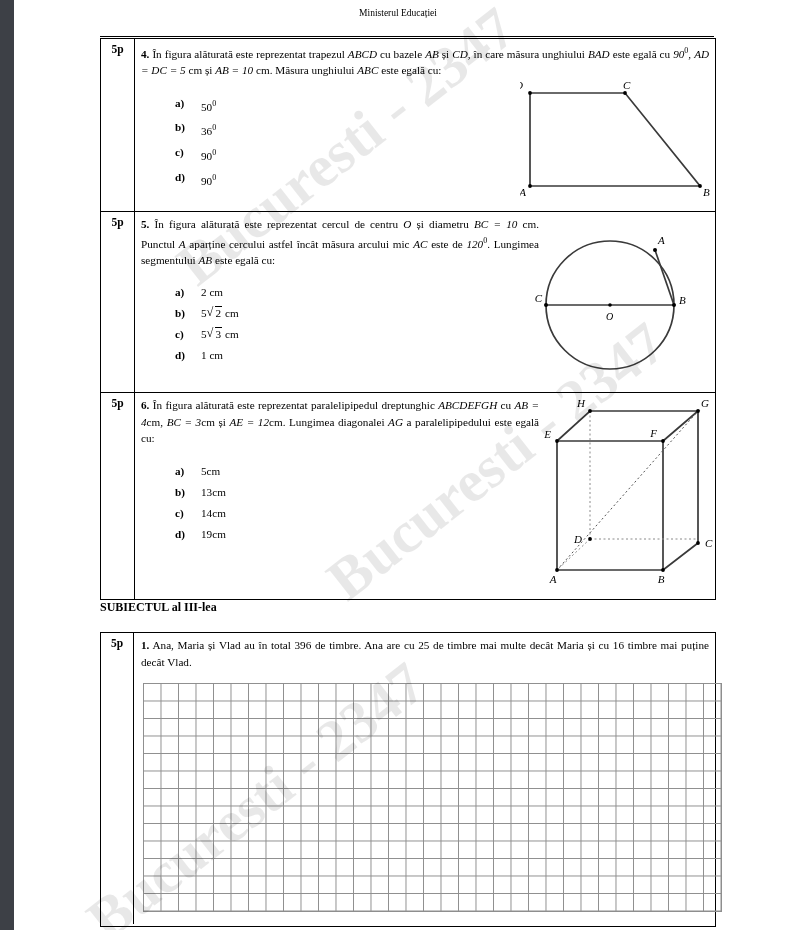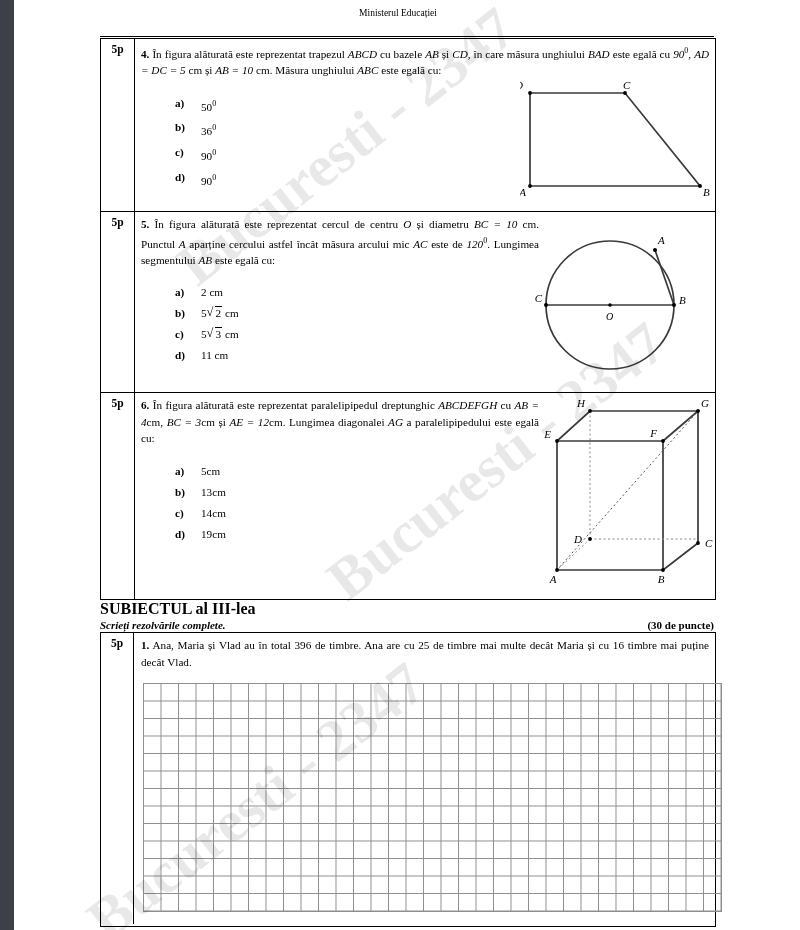--- a/index.html
+++ b/index.html
@@ -44,21 +44,21 @@
 
   
   .rad{display:inline-block;position:relative;padding-left:8px;}
   .rad::before{content:"\221A";position:absolute;left:0;top:-1px;font-size:12.5px;}
   .rad .rv{border-top:1px solid #000;padding:0 1px;display:inline-block;line-height:12px;}
 
   .sup{font-size:8px;vertical-align:super;}
 
   
   .sec3{position:absolute;left:86px;top:600px;width:614px;z-index:3;}
-  .sec3 .t1{font-weight:700;font-size:16px;}
+  .sec3 .t1{font-weight:700;font-size:12px;}
   .sec3 .t2{font-weight:700;font-style:italic;font-size:11px;margin-top:1px;position:relative;}
   .sec3 .pts{position:absolute;right:0;top:0;font-weight:700;font-style:normal;font-size:11px;}
 
   
   .tbl2{position:absolute;left:86px;top:632px;width:614px;height:293px;border:1.6px solid #000;z-index:3;}
   .tbl2 .pcol2{position:absolute;left:0;top:0;width:33px;height:291px;border-right:1.4px solid #000;
                 text-align:center;padding-top:4px;font-weight:700;font-size:11.5px;box-sizing:border-box;}
   .tbl2 .body2{position:absolute;left:34px;top:0;right:0;bottom:0;padding:4px 6px;}
   .grid{position:absolute;left:8px;top:50px;width:578px;height:228px;
         background-image:
@@ -141,21 +141,21 @@
           <div>
               <span class="ol">b)</span>
               <span><span>5</span><span class="rad"><span class="rv">2</span></span><span> cm</span></span>
             </div>
           <div>
               <span class="ol">c)</span>
               <span><span>5</span><span class="rad"><span class="rv">3</span></span><span> cm</span></span>
             </div>
           <div>
               <span class="ol">d)</span>
-              <span>11 cm</span>
+              <span>1 cm</span>
             </div>
         </div>
 
         <div class="fig" style="left:395px;top:8px;width:175px;height:165px;">
           <svg width="175" height="165" viewBox="0 0 175 165">
             <circle cx="80" cy="85" r="64" fill="none" stroke="#3a3a3a" stroke-width="1.7"></circle>
             <line x1="16" y1="85" x2="144" y2="85" stroke="#3a3a3a" stroke-width="1.7"></line>
             <line x1="125" y1="30" x2="144" y2="85" stroke="#3a3a3a" stroke-width="1.7"></line>
             <circle cx="125" cy="30" r="2" fill="#000"></circle>
             <circle cx="16" cy="85" r="2" fill="#000"></circle>
@@ -226,21 +226,20 @@
             <text x="166" y="14" font-family="Liberation Serif, serif" font-size="11" font-style="italic" fill="#000">G</text>
             <text x="50" y="14" font-family="Liberation Serif, serif" font-size="11" font-style="italic" text-anchor="end" fill="#000">H</text>
           </svg>
         </div>
       </div>
     </div>
   </div>
 
   <div class="sec3">
     <div class="t1">SUBIECTUL al III-lea</div>
-    <div class="t2"><span>Scrieți rezolvările complete.</span><span class="pts">(30 de puncte)</span></div>
   </div>
 
   <div class="tbl2">
     <div class="pcol2">5p</div>
     <div class="body2">
       <div class="qtext"><span class="qnum">1.</span> <span>Ana, Maria și Vlad au în total 396 de timbre. Ana are cu 25 de timbre mai multe decât Maria și cu 16 timbre mai puține decât Vlad.</span></div>
       <div class="grid"></div>
     </div>
   </div>
 

